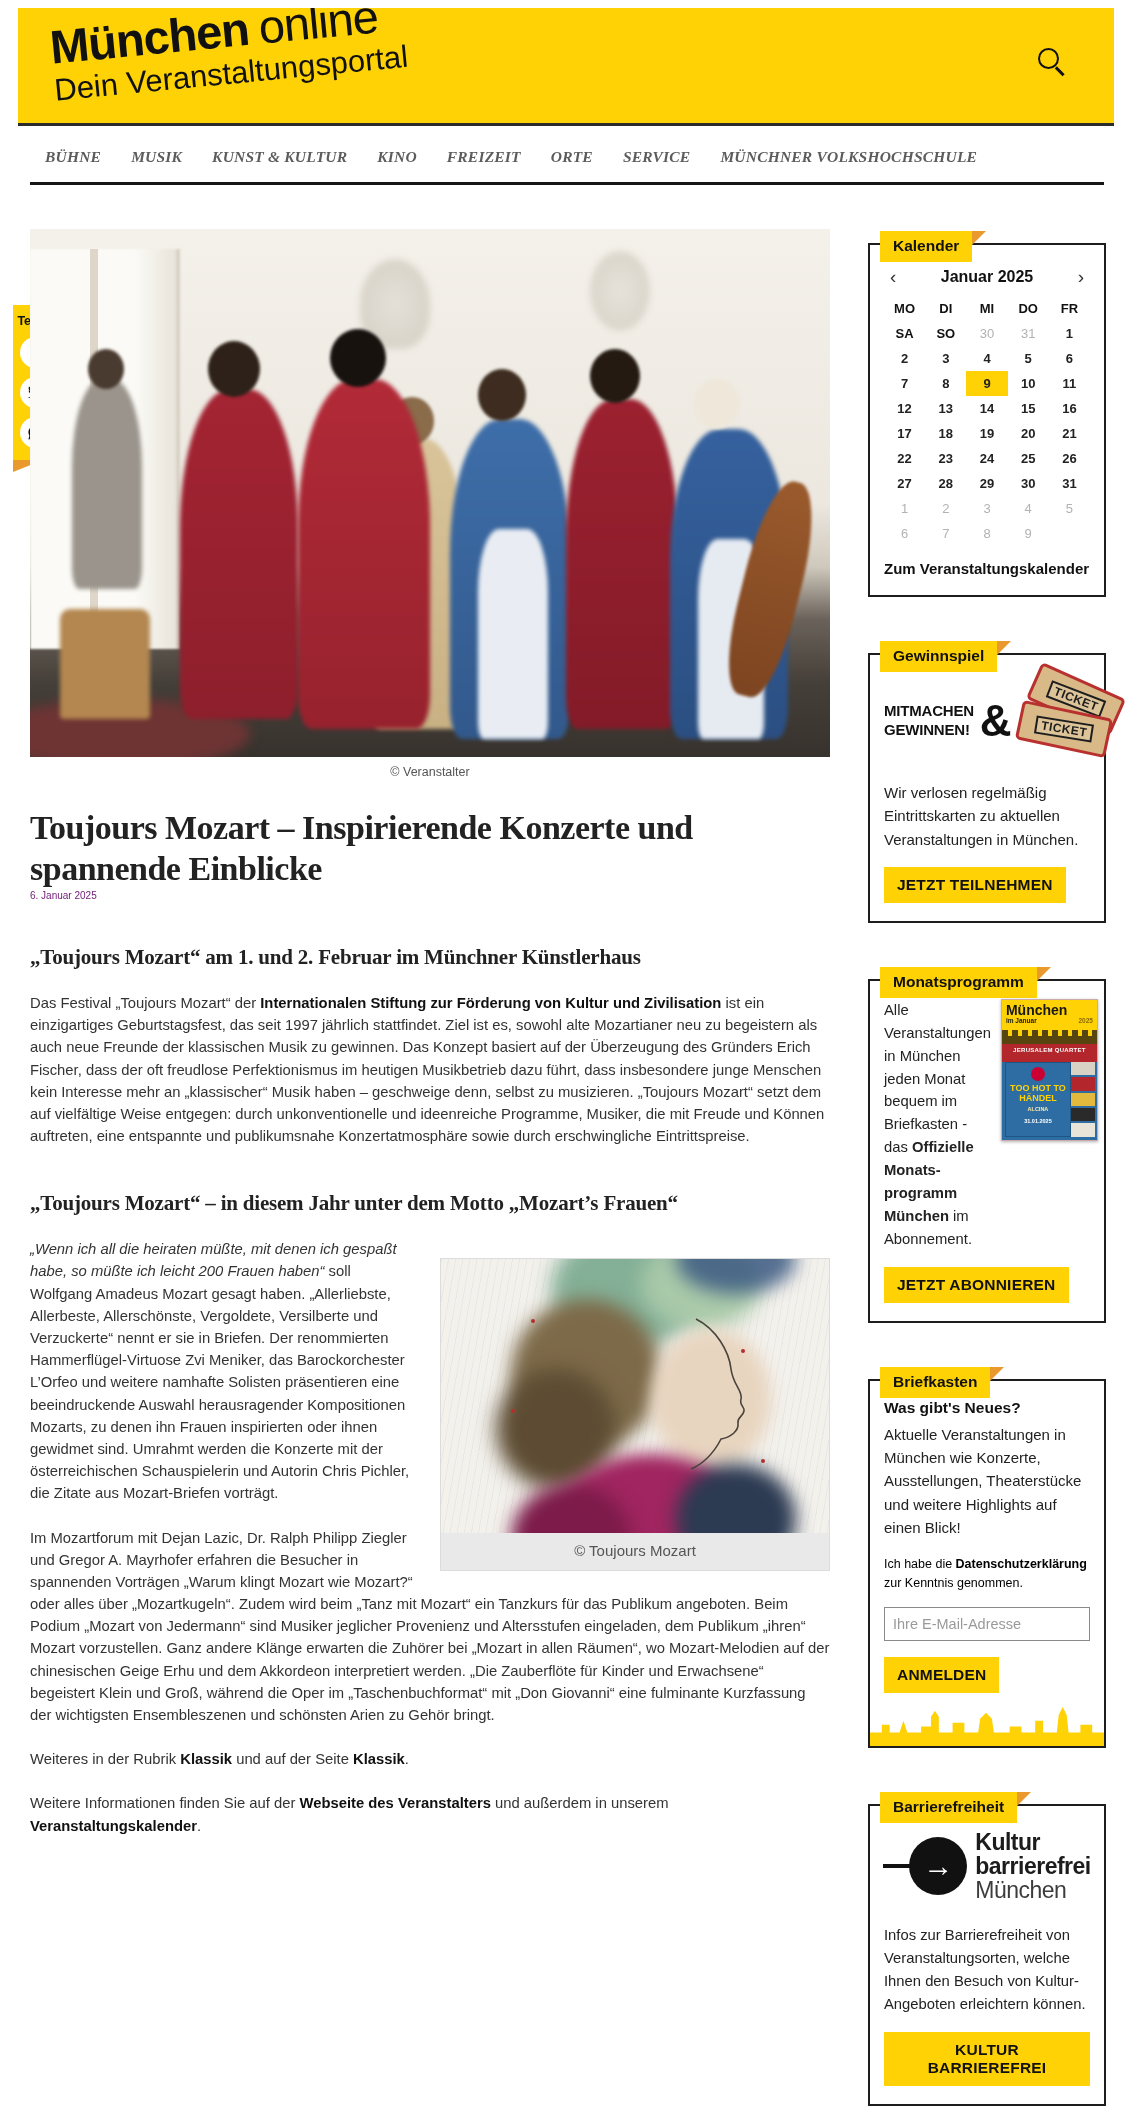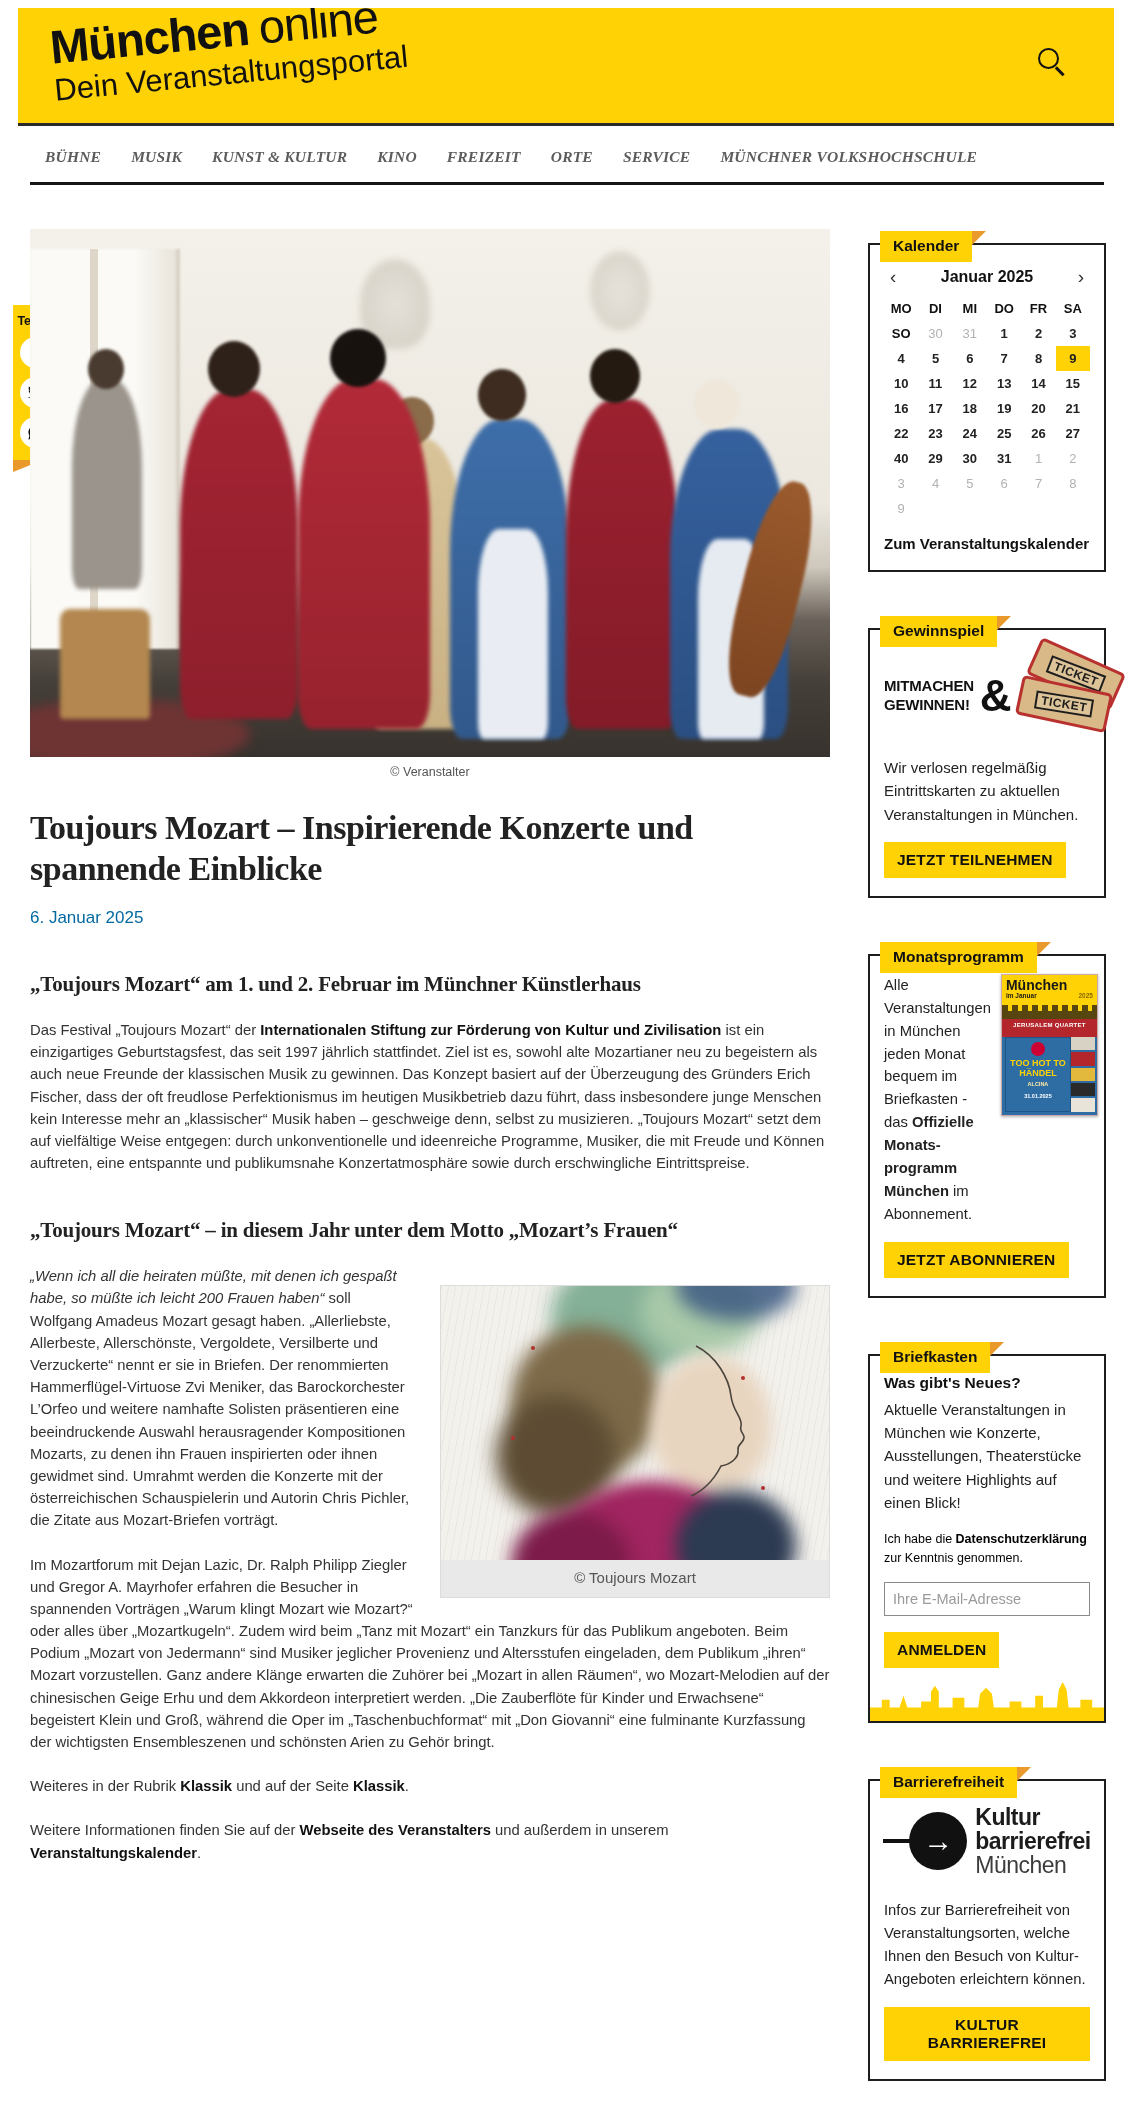--- a/index.html
+++ b/index.html
@@ -61,21 +61,21 @@
   .f7 { left:640px; top:200px; width:118px; height:310px; background:linear-gradient(180deg,#35619e,#2b4f82); }
   .apron7 { left:668px; top:310px; width:66px; height:200px; background:#e6ebf2; border-radius:30% 30% 8% 8%; filter:blur(2px); }
   .h7c { left:664px; top:150px; width:46px; height:50px; background:#eee7da; }
   .cello { left:712px; top:250px; width:58px; height:220px; background:linear-gradient(180deg,#9a5a2c,#7c4420); border-radius:45% 45% 40% 40%; transform:rotate(14deg); filter:blur(1.5px); }
   .rug { left:-40px; top:470px; width:260px; height:70px; background:#6e3434; border-radius:50%; filter:blur(6px); }
   .chair { left:30px; top:380px; width:90px; height:110px; background:#b3874f; border-radius:10px 10px 4px 4px; filter:blur(2px); }
   figcaption.hero-cap { text-align:center; font-size:12.5px; color:#555; padding-top:8px; }
   
   h1.title { font-family:"Liberation Serif", serif; font-size:34px; line-height:1.22;
     color:#222; letter-spacing:-0.5px; margin-top:28px; font-weight:700; }
-  .date { font-size:17px; color:#0369a1; margin-top:18px; }
+  .date { font-size:10px; color:#701a75; }
   h2.sub { font-family:"Liberation Serif", serif; font-size:21px; color:#222; margin-top:44px; font-weight:700; letter-spacing:-0.2px; }
   p.body { font-size:14.8px; line-height:1.5; color:#333; margin-top:22px; }
   p.body b { color:#111; }
   .wrapblock { margin-top:2px; }
   .wrapblock::after { content:""; display:block; clear:both; }
   
   .mozart-fig { float:right; width:390px; margin:20px 0 12px 24px; background:#e9e9e9; border:1px solid #dcdcdc; }
   .mozart-art { position:relative; height:274px; margin:0; overflow:hidden;
     background:
       repeating-linear-gradient(100deg, rgba(60,60,70,0.05) 0 1px, transparent 1px 7px),
@@ -102,21 +102,21 @@
   .share-circ svg { width:17px; height:17px; }
   .share-f { font-family:"Liberation Serif", serif; font-weight:700; font-size:19px; color:#111; }
   
   .widget { position:relative; border:2px solid #1d1d1d; background:#fff; margin-top:14px; margin-bottom:56px; padding:18px 14px 18px; }
   .wtab { position:absolute; top:-14px; left:10px; background:#ffd205; color:#111; font-weight:700; font-size:15.5px; padding:6px 13px 7px; }
   .wtab::after { content:""; position:absolute; left:100%; top:0; border-top:14px solid #ea9a2d; border-right:14px solid transparent; }
   
   .cal-head { display:flex; justify-content:space-between; align-items:center; padding:4px 2px 2px; }
   .cal-month { font-weight:700; font-size:16px; color:#111; }
   .cal-arrow { font-size:19px; color:#333; cursor:pointer; line-height:1; padding:0 4px; }
-  .cal-grid { display:grid; grid-template-columns:repeat(6,1fr); margin-top:8px; }
+  .cal-grid { display:grid; grid-template-columns:repeat(5,1fr); margin-top:8px; }
   .cal-cell { text-align:center; font-size:13px; padding:5px 0; color:#222; font-weight:700; cursor:pointer; }
   .cal-hd { font-weight:700; color:#111; cursor:default; }
   .cal-m { color:#b2b2b2; font-weight:400; }
   .cal-s { background:#ffd205; }
   .cal-link { display:block; font-weight:700; font-size:15px; color:#111; margin-top:14px; text-decoration:none; cursor:pointer; }
   
   .ybtn { display:inline-block; background:#ffd205; color:#111; font-weight:700; font-size:15.5px; padding:9px 13px; letter-spacing:0.2px; border:none; cursor:pointer; margin-top:16px; font-family:"Liberation Sans", sans-serif; }
   
   .gw-top { display:flex; align-items:center; gap:6px; min-height:96px; }
   .gw-head { font-weight:800; font-size:15px; color:#111; line-height:1.25; letter-spacing:-0.2px; }
@@ -319,21 +319,21 @@
           <div class="cal-cell">18</div>
           <div class="cal-cell">19</div>
           <div class="cal-cell">20</div>
           <div class="cal-cell">21</div>
           <div class="cal-cell">22</div>
           <div class="cal-cell">23</div>
           <div class="cal-cell">24</div>
           <div class="cal-cell">25</div>
           <div class="cal-cell">26</div>
           <div class="cal-cell">27</div>
-          <div class="cal-cell">40</div>
+          <div class="cal-cell">28</div>
           <div class="cal-cell">29</div>
           <div class="cal-cell">30</div>
           <div class="cal-cell">31</div>
           <div class="cal-cell cal-m">1</div>
           <div class="cal-cell cal-m">2</div>
           <div class="cal-cell cal-m">3</div>
           <div class="cal-cell cal-m">4</div>
           <div class="cal-cell cal-m">5</div>
           <div class="cal-cell cal-m">6</div>
           <div class="cal-cell cal-m">7</div>

